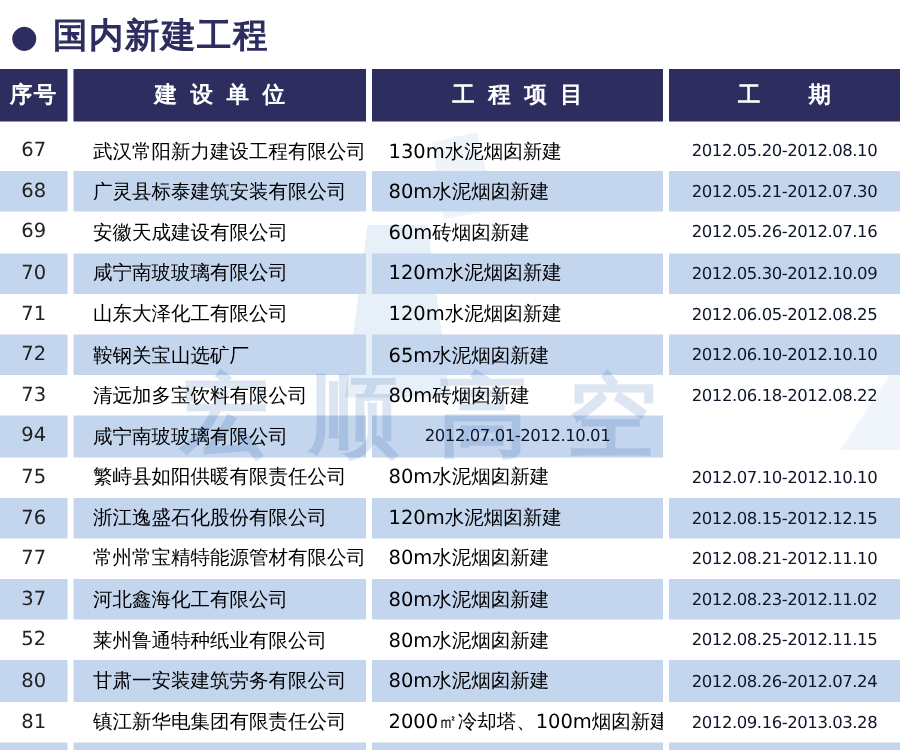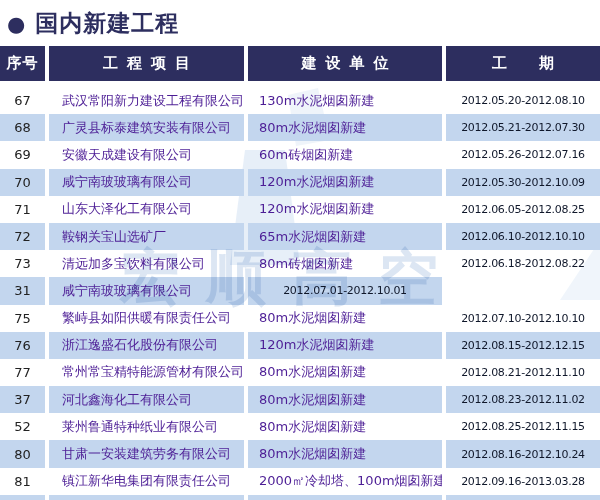--- a/index.html
+++ b/index.html
@@ -33,21 +33,21 @@
   }
   .thead .c-no{letter-spacing:1px;}
   .thead .c-company{letter-spacing:9px;text-indent:9px;}
   .thead .c-project{letter-spacing:9px;text-indent:9px;}
   .thead .c-period{letter-spacing:32px;text-indent:32px;}
 
   .tbody{position:absolute;left:0;top:87px;width:600px;z-index:2;}
   .trow{height:27.2px;}
   .trow .cell{
     height:27.2px;display:flex;align-items:center;
-    font-size:13px;color:#4c1d95;background:transparent;
+    font-size:13px;color:#000000;background:transparent;
     white-space:nowrap;overflow:hidden;
   }
   .trow.striped .cell{background:#c3d6ee;}
   .trow .c-no{justify-content:center;color:#222;}
   .trow .c-company{padding-left:13px;}
   .trow .c-project{padding-left:11px;}
   .trow .c-period{justify-content:center;color:#0f172a;font-size:11px;letter-spacing:-0.3px;}
 
   .partial-row{position:absolute;left:0;top:495px;width:600px;height:5px;z-index:2;}
   .partial-row .cell{height:5px;background:#c3d6ee;}
@@ -79,22 +79,22 @@
     <polygon points="620,210 560,300 640,300" fill="rgba(180,205,234,0.20)"></polygon>
   </svg>
 
   <div class="page-title">
     <span class="bullet">●</span>
     <span>国内新建工程</span>
   </div>
 
   <div class="thead grid-row">
     <div class="cell c-no">序号</div>
+    <div class="cell c-company">建设单位</div>
     <div class="cell c-project">工程项目</div>
-    <div class="cell c-company">建设单位</div>
     <div class="cell c-period">工期</div>
   </div>
 
   <div class="tbody" id="tbody">
       <div class="trow grid-row">
         <div class="cell c-no">67</div>
         <div class="cell c-company">武汉常阳新力建设工程有限公司</div>
         <div class="cell c-project">130m水泥烟囱新建</div>
         <div class="cell c-period">2012.05.20-2012.08.10</div>
       </div>
@@ -128,21 +128,21 @@
         <div class="cell c-project">65m水泥烟囱新建</div>
         <div class="cell c-period">2012.06.10-2012.10.10</div>
       </div>
       <div class="trow grid-row">
         <div class="cell c-no">73</div>
         <div class="cell c-company">清远加多宝饮料有限公司</div>
         <div class="cell c-project">80m砖烟囱新建</div>
         <div class="cell c-period">2012.06.18-2012.08.22</div>
       </div>
       <div class="trow grid-row striped">
-        <div class="cell c-no">31</div>
+        <div class="cell c-no">94</div>
         <div class="cell c-company">咸宁南玻玻璃有限公司</div>
         <div class="cell c-period">2012.07.01-2012.10.01</div>
       </div>
       <div class="trow grid-row">
         <div class="cell c-no">75</div>
         <div class="cell c-company">繁峙县如阳供暖有限责任公司</div>
         <div class="cell c-project">80m水泥烟囱新建</div>
         <div class="cell c-period">2012.07.10-2012.10.10</div>
       </div>
       <div class="trow grid-row striped">
@@ -166,21 +166,21 @@
       <div class="trow grid-row">
         <div class="cell c-no">52</div>
         <div class="cell c-company">莱州鲁通特种纸业有限公司</div>
         <div class="cell c-project">80m水泥烟囱新建</div>
         <div class="cell c-period">2012.08.25-2012.11.15</div>
       </div>
       <div class="trow grid-row striped">
         <div class="cell c-no">80</div>
         <div class="cell c-company">甘肃一安装建筑劳务有限公司</div>
         <div class="cell c-project">80m水泥烟囱新建</div>
-        <div class="cell c-period">2012.08.16-2012.10.24</div>
+        <div class="cell c-period">2012.08.26-2012.07.24</div>
       </div>
       <div class="trow grid-row">
         <div class="cell c-no">81</div>
         <div class="cell c-company">镇江新华电集团有限责任公司</div>
         <div class="cell c-project">2000㎡冷却塔、100m烟囱新建</div>
         <div class="cell c-period">2012.09.16-2013.03.28</div>
       </div>
     </div>
 
   <div class="partial-row grid-row">

